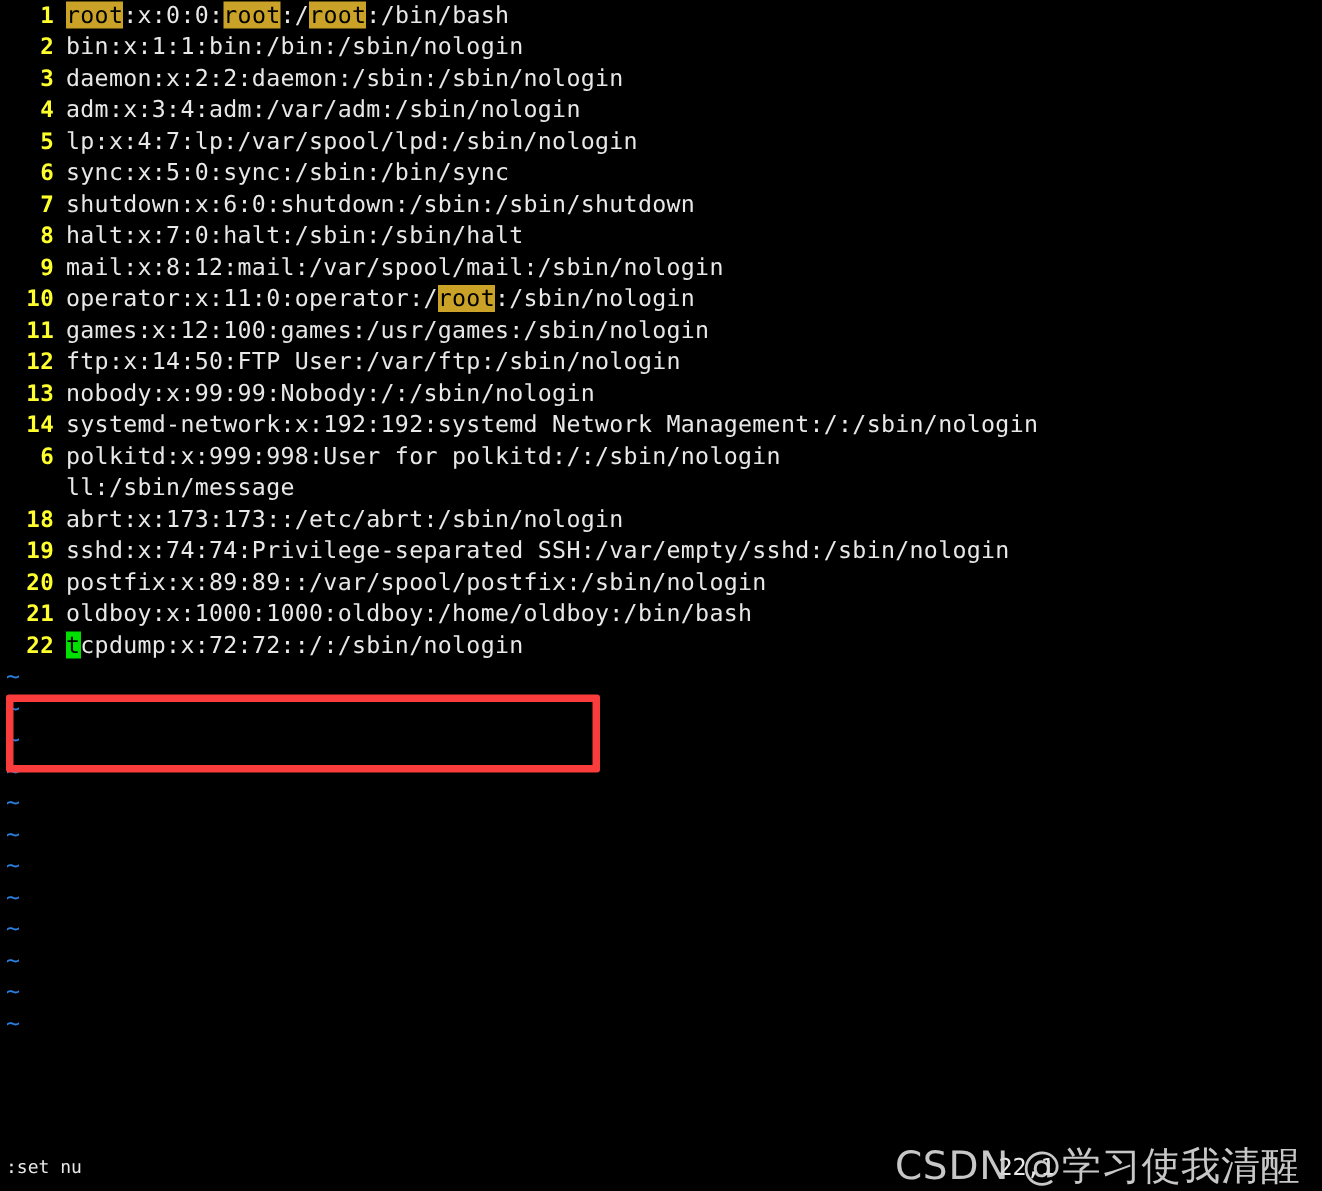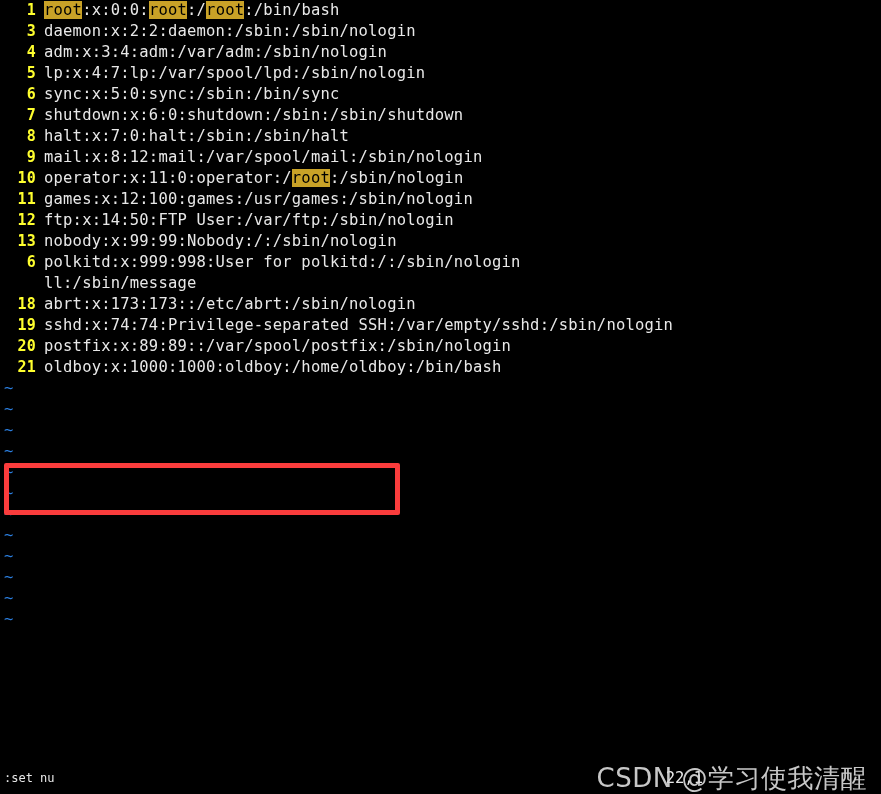--- a/index.html
+++ b/index.html
@@ -133,37 +133,40 @@
     pointer-events: none;
   }
 </style>
 </head>
 <body>
 
 <div id="screen">
 
   <div id="buffer">
       <div class="vline"><span class="lnum">1</span><span class="gap"> </span><span class="ltext hl">root</span><span class="ltext">:x:0:0:</span><span class="ltext hl">root</span><span class="ltext">:/</span><span class="ltext hl">root</span><span class="ltext">:/bin/bash</span></div>
+      <div class="vline"><span class="lnum">2</span><span class="gap"> </span><span class="ltext">bin:x:1:1:bin:/bin:/sbin/nologin</span></div>
       <div class="vline"><span class="lnum">3</span><span class="gap"> </span><span class="ltext">daemon:x:2:2:daemon:/sbin:/sbin/nologin</span></div>
       <div class="vline"><span class="lnum">4</span><span class="gap"> </span><span class="ltext">adm:x:3:4:adm:/var/adm:/sbin/nologin</span></div>
       <div class="vline"><span class="lnum">5</span><span class="gap"> </span><span class="ltext">lp:x:4:7:lp:/var/spool/lpd:/sbin/nologin</span></div>
       <div class="vline"><span class="lnum">6</span><span class="gap"> </span><span class="ltext">sync:x:5:0:sync:/sbin:/bin/sync</span></div>
       <div class="vline"><span class="lnum">7</span><span class="gap"> </span><span class="ltext">shutdown:x:6:0:shutdown:/sbin:/sbin/shutdown</span></div>
       <div class="vline"><span class="lnum">8</span><span class="gap"> </span><span class="ltext">halt:x:7:0:halt:/sbin:/sbin/halt</span></div>
       <div class="vline"><span class="lnum">9</span><span class="gap"> </span><span class="ltext">mail:x:8:12:mail:/var/spool/mail:/sbin/nologin</span></div>
       <div class="vline"><span class="lnum">10</span><span class="gap"> </span><span class="ltext">operator:x:11:0:operator:/</span><span class="ltext hl">root</span><span class="ltext">:/sbin/nologin</span></div>
       <div class="vline"><span class="lnum">11</span><span class="gap"> </span><span class="ltext">games:x:12:100:games:/usr/games:/sbin/nologin</span></div>
       <div class="vline"><span class="lnum">12</span><span class="gap"> </span><span class="ltext">ftp:x:14:50:FTP User:/var/ftp:/sbin/nologin</span></div>
       <div class="vline"><span class="lnum">13</span><span class="gap"> </span><span class="ltext">nobody:x:99:99:Nobody:/:/sbin/nologin</span></div>
+      <div class="vline"><span class="lnum">14</span><span class="gap"> </span><span class="ltext">systemd-network:x:192:192:systemd Network Management:/:/sbin/nologin</span></div>
       <div class="vline"><span class="lnum">6</span><span class="gap"> </span><span class="ltext">polkitd:x:999:998:User for polkitd:/:/sbin/nologin</span></div>
       <div class="vline cont"><span class="lnum"></span><span class="gap"> </span><span class="ltext">ll:/sbin/message</span></div>
       <div class="vline"><span class="lnum">18</span><span class="gap"> </span><span class="ltext">abrt:x:173:173::/etc/abrt:/sbin/nologin</span></div>
       <div class="vline"><span class="lnum">19</span><span class="gap"> </span><span class="ltext">sshd:x:74:74:Privilege-separated SSH:/var/empty/sshd:/sbin/nologin</span></div>
       <div class="vline"><span class="lnum">20</span><span class="gap"> </span><span class="ltext">postfix:x:89:89::/var/spool/postfix:/sbin/nologin</span></div>
       <div class="vline"><span class="lnum">21</span><span class="gap"> </span><span class="ltext">oldboy:x:1000:1000:oldboy:/home/oldboy:/bin/bash</span></div>
+      <div class="vline"><span class="lnum">22</span><span class="gap"> </span><span class="ltext cursor">t</span><span class="ltext">cpdump:x:72:72::/:/sbin/nologin</span></div>
       <div class="tilde">~</div>
       <div class="tilde">~</div>
       <div class="tilde">~</div>
       <div class="tilde">~</div>
       <div class="tilde">~</div>
       <div class="tilde">~</div>
       <div class="tilde">~</div>
       <div class="tilde">~</div>
       <div class="tilde">~</div>
       <div class="tilde">~</div>

